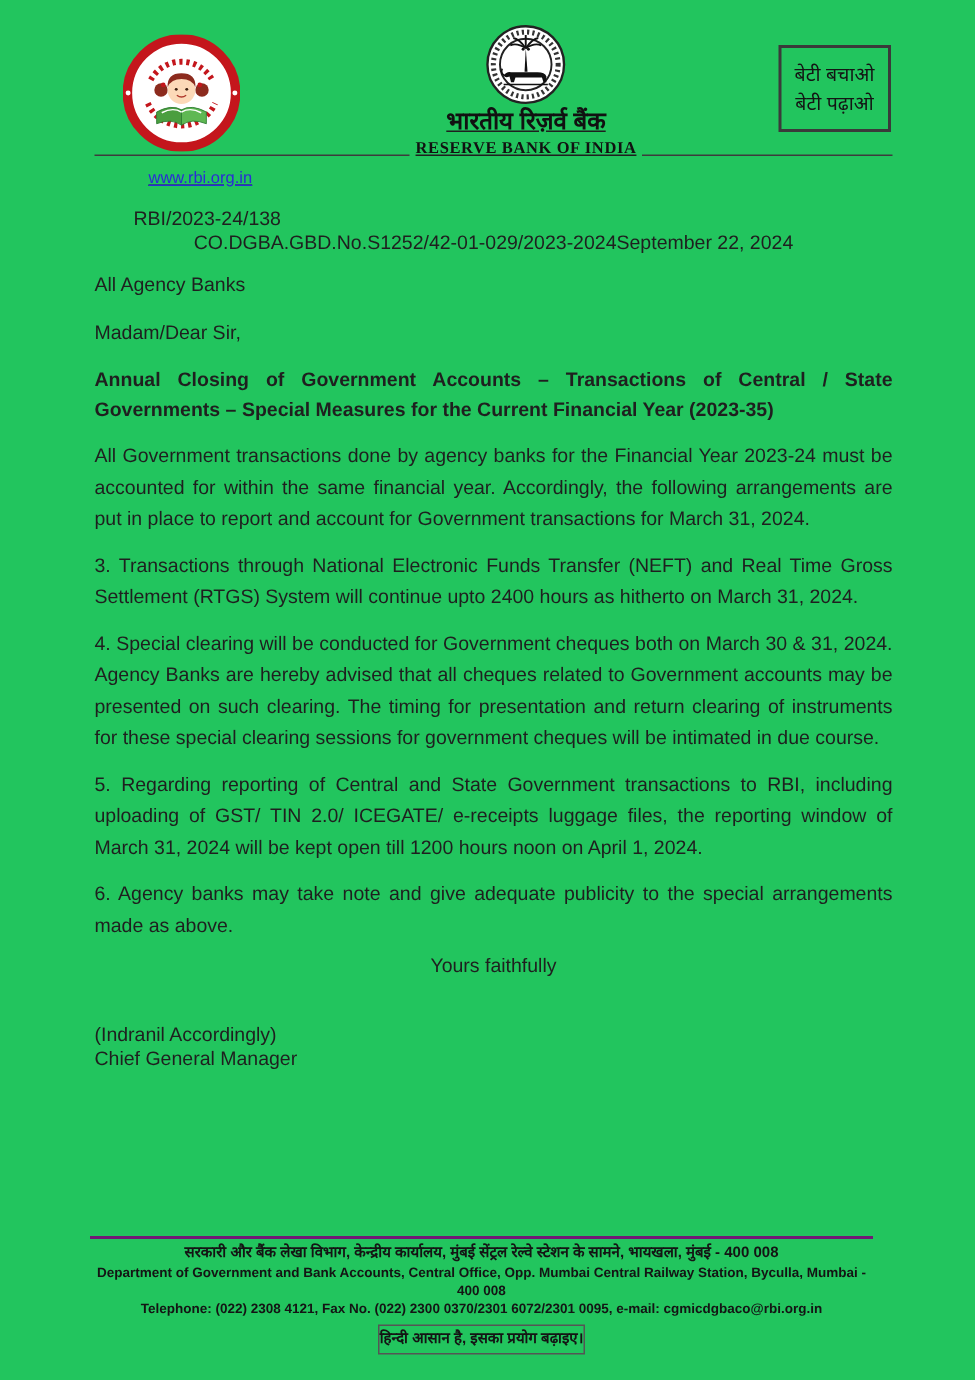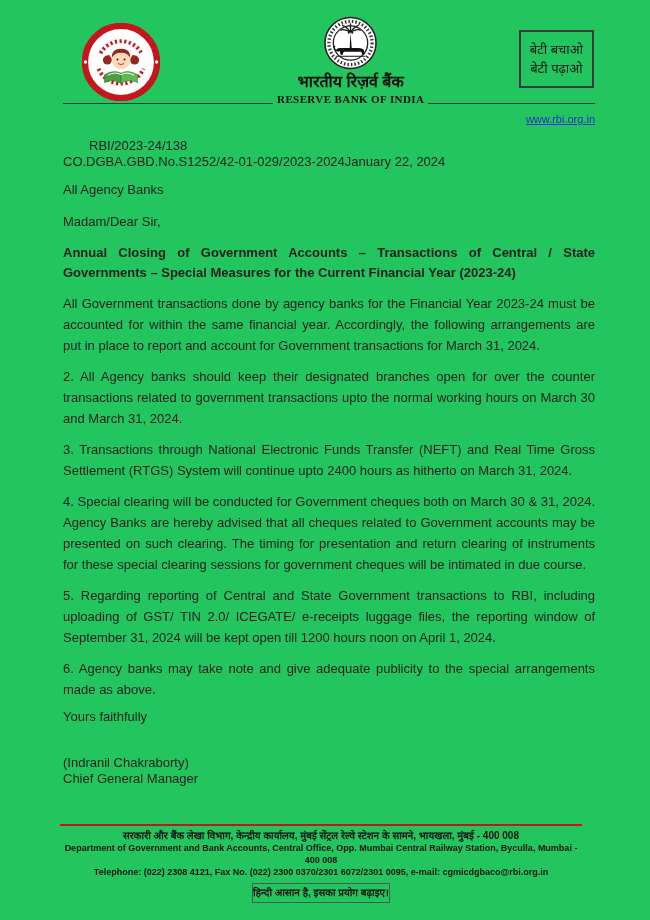--- a/index.html
+++ b/index.html
@@ -21,51 +21,51 @@
 
   .slogan-box {
     position: absolute; right: 56px; top: 30px;
     border: 2px solid #3a3a3a;
     padding: 8px 9px;
     text-align: center;
     font-size: 13px; line-height: 19px;
     color: #141414;
   }
 
-  .center-head { position: absolute; left: 63px; right: 55px; top: 14px; }
+  .center-head { position: absolute; left: 63px; right: 55px; top: 14px; text-decoration: underline; }
   .rule-row { display: flex; align-items: flex-end; }
   .rule-left  { flex: 1.26; border-bottom: 1.5px solid #3c3c3c; margin-bottom: 3px; }
   .rule-right { flex: 1;    border-bottom: 1.5px solid #3c3c3c; margin-bottom: 3px; }
   .names { display: flex; flex-direction: column; align-items: center; padding: 0 4px; }
   .seal { width: 55px; height: 58px; margin-bottom: 1px; }
   .hindi-name { font-weight: bold; font-size: 16px; line-height: 18px; color: #111; }
   .eng-name {
     font-family: "Liberation Serif", serif;
     font-weight: bold; font-size: 11px; line-height: 16px;
     letter-spacing: 0.4px; color: #111;
   }
-  .website-row { text-align: right; padding-left: 36px; margin-top: 2px; }
+  .website-row { text-align: left; padding-left: 36px; margin-top: 2px; }
   .website { color: #2b2bd6; font-size: 11px; text-decoration: underline; cursor: pointer; }
 
   
   .letter { position: absolute; left: 63px; width: 532px; top: 138px; font-size: 13px; }
   .ref-line { line-height: 16px; margin-left: 26px; }
-  .ref-row { display: flex; justify-content: flex-start; line-height: 16px; }
+  .ref-row { display: flex; justify-content: center; line-height: 16px; }
   .addressee { margin-top: 12px; line-height: 16px; }
   .salutation { margin-top: 16px; line-height: 16px; }
   .subject { margin-top: 13px; font-weight: bold; text-align: justify; line-height: 20px; }
   .body-para { margin-top: 10px; text-align: justify; line-height: 21px; }
-  .closing { margin-top: 9px; line-height: 16px; }
+  .closing { margin-top: 9px; line-height: 16px; text-align: center; }
   .sig-name { margin-top: 30px; line-height: 16px; }
   .sig-title { line-height: 16px; }
 
   
   .footer {
     position: absolute; left: 60px; right: 68px; top: 824px;
-    border-top: 2px solid #b91c1c;
+    border-top: 2px solid #701a75;
     text-align: center;
     color: #141414;
   }
   .footer-hindi { margin-top: 3px; font-size: 10px; font-weight: bold; line-height: 13px; }
   .footer-eng { font-size: 9px; font-weight: bold; line-height: 12px; }
   .footer-contact { font-size: 9px; font-weight: bold; line-height: 12px; }
   .footer-box {
     display: inline-block; margin-top: 5px;
     border: 1px solid #555;
     padding: 2px 0;
@@ -147,37 +147,36 @@
         <a class="website">www.rbi.org.in</a>
       </div>
     </div>
   </div>
 
   <div class="letter">
 
     <div class="ref-line">RBI/2023-24/138</div>
     <div class="ref-row">
       <span>CO.DGBA.GBD.No.S1252/42-01-029/2023-2024</span>
-      <span>January 22, 2024</span>
+      <span>September 22, 2024</span>
     </div>
 
     <div class="addressee">All Agency Banks</div>
     <div class="salutation">Madam/Dear Sir,</div>
 
-    <div class="subject">Annual Closing of Government Accounts – Transactions of Central / State Governments – Special Measures for the Current Financial Year (2023-24)</div>
+    <div class="subject">Annual Closing of Government Accounts – Transactions of Central / State Governments – Special Measures for the Current Financial Year (2023-35)</div>
 
     <p class="body-para">All Government transactions done by agency banks for the Financial Year 2023-24 must be accounted for within the same financial year. Accordingly, the following arrangements are put in place to report and account for Government transactions for March 31, 2024.</p>
-    <p class="body-para">2. All Agency banks should keep their designated branches open for over the counter transactions related to government transactions upto the normal working hours on March 30 and March 31, 2024.</p>
     <p class="body-para">3. Transactions through National Electronic Funds Transfer (NEFT) and Real Time Gross Settlement (RTGS) System will continue upto 2400 hours as hitherto on March 31, 2024.</p>
     <p class="body-para">4. Special clearing will be conducted for Government cheques both on March 30 &amp; 31, 2024. Agency Banks are hereby advised that all cheques related to Government accounts may be presented on such clearing. The timing for presentation and return clearing of instruments for these special clearing sessions for government cheques will be intimated in due course.</p>
-    <p class="body-para">5. Regarding reporting of Central and State Government transactions to RBI, including uploading of GST/ TIN 2.0/ ICEGATE/ e-receipts luggage files, the reporting window of September 31, 2024 will be kept open till 1200 hours noon on April 1, 2024.</p>
+    <p class="body-para">5. Regarding reporting of Central and State Government transactions to RBI, including uploading of GST/ TIN 2.0/ ICEGATE/ e-receipts luggage files, the reporting window of March 31, 2024 will be kept open till 1200 hours noon on April 1, 2024.</p>
     <p class="body-para">6. Agency banks may take note and give adequate publicity to the special arrangements made as above.</p>
 
     <div class="closing">Yours faithfully</div>
-    <div class="sig-name">(Indranil Chakraborty)</div>
+    <div class="sig-name">(Indranil Accordingly)</div>
     <div class="sig-title">Chief General Manager</div>
   </div>
 
   <div class="footer">
     <div class="footer-hindi">सरकारी और बैंक लेखा विभाग, केन्द्रीय कार्यालय, मुंबई सेंट्रल रेल्वे स्टेशन के सामने, भायखला, मुंबई - 400 008</div>
     <div class="footer-eng">Department of Government and Bank Accounts, Central Office, Opp. Mumbai Central Railway Station, Byculla, Mumbai - 400 008</div>
     <div class="footer-contact">Telephone: (022) 2308 4121, Fax No. (022) 2300 0370/2301 6072/2301 0095, e-mail: cgmicdgbaco@rbi.org.in</div>
     <div class="footer-box">हिन्दी आसान है, इसका प्रयोग बढ़ाइए।</div>
   </div>
 

